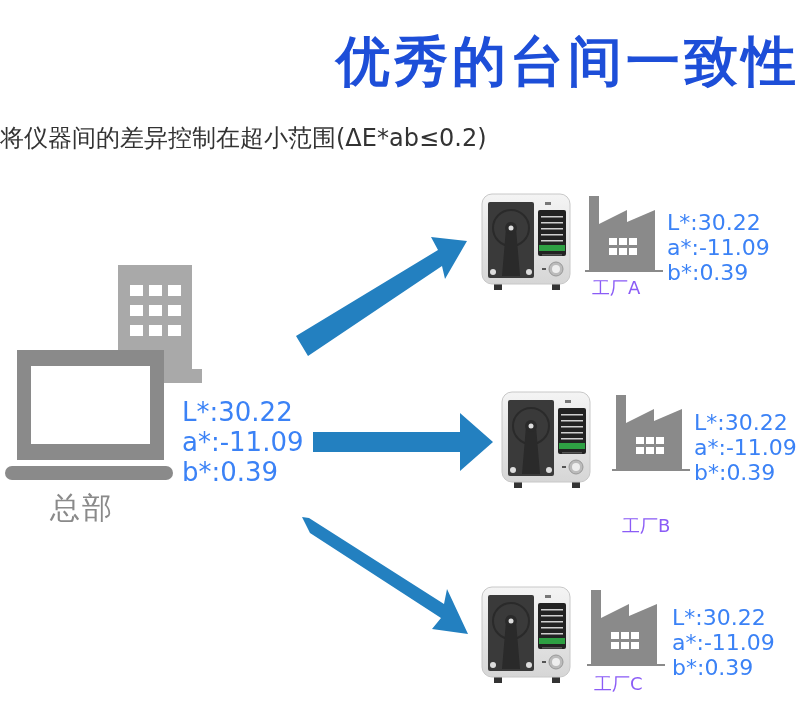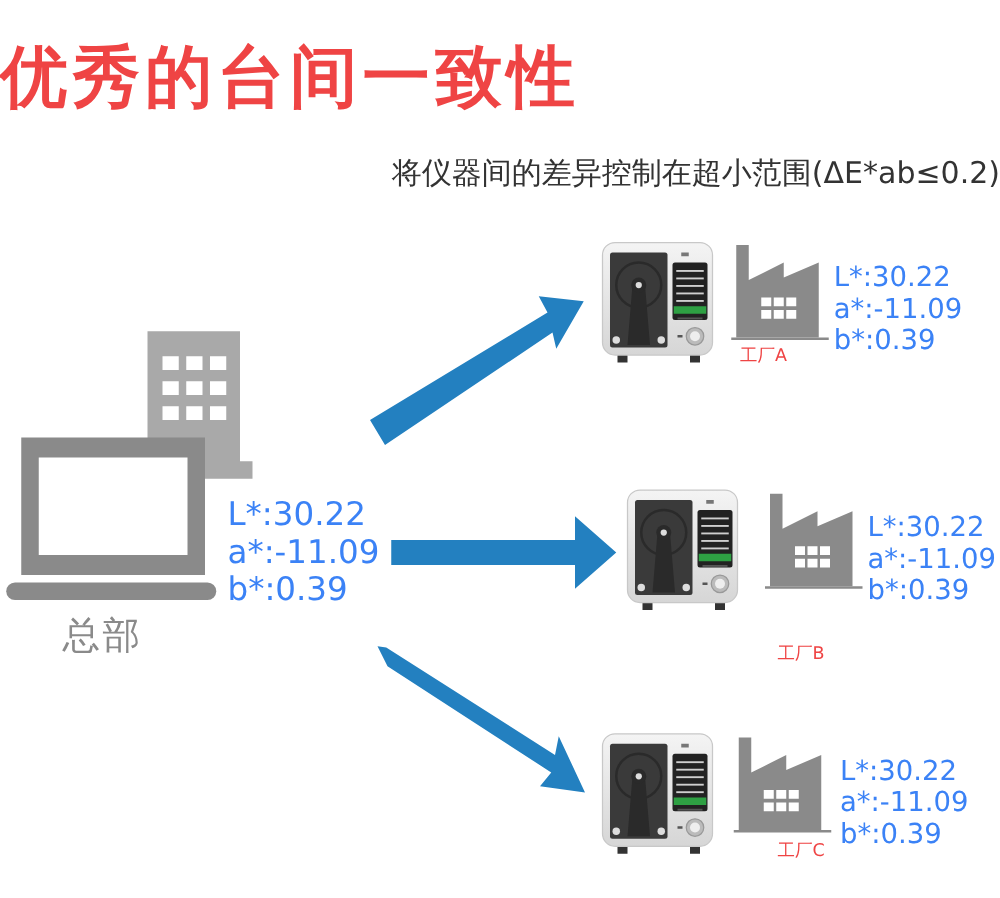--- a/index.html
+++ b/index.html
@@ -1,24 +1,24 @@
 <!DOCTYPE html>
 <html><head>
 <meta charset="utf-8">
 <style>
   html, body { margin: 0; padding: 0; }
   body { width: 800px; height: 718px; background: #ffffff; position: relative; overflow: hidden;
          font-family: "DejaVu Sans", "Liberation Sans", sans-serif; }
   .abs { position: absolute; }
-  .title { left: 0; width: 800px; top: 26px; text-align: left; font-size: 54px; font-weight: bold;
-           color: #ef4444; letter-spacing: 4px; }
-  .subtitle { left: 0; width: 800px; top: 122px; text-align: right; font-size: 24px; color: #333333; }
+  .title { left: 0; width: 800px; top: 26px; text-align: right; font-size: 54px; font-weight: bold;
+           color: #1d4ed8; letter-spacing: 4px; }
+  .subtitle { left: 0; width: 800px; top: 122px; text-align: left; font-size: 24px; color: #333333; }
   .readout { font-size: 22px; color: #3b82f6; line-height: 25px; }
   .readout.big { font-size: 26px; line-height: 30px; }
-  .label { font-size: 14px; color: #ef4444; }
+  .label { font-size: 18px; color: #8b5cf6; }
   .hq-label { font-size: 30px; color: #8a8a8a; letter-spacing: 2px; }
   svg { position: absolute; overflow: visible; }
 </style>
 </head>
 <body>
 
 <div class="abs title">优秀的台间一致性</div>
 <div class="abs subtitle">将仪器间的差异控制在超小范围(ΔE*ab≤0.2)</div>
 
 <svg style="left:118px; top:265px;" width="85" height="120">
@@ -196,19 +196,19 @@
     <rect x="0" y="74" width="78" height="2" fill="#8a8a8a"></rect>
     <g fill="#ffffff">
       <rect x="24" y="42" width="8" height="7"></rect>
         <rect x="34" y="42" width="8" height="7"></rect>
         <rect x="44" y="42" width="8" height="7"></rect>
       <rect x="24" y="52" width="8" height="7"></rect>
         <rect x="34" y="52" width="8" height="7"></rect>
         <rect x="44" y="52" width="8" height="7"></rect>
     </g>
     </svg>
-    <div class="abs label" style="left: 594px; top: 672px; margin-left: 28px;">工厂C</div>
+    <div class="abs label" style="left: 594px; top: 672px;">工厂C</div>
     <div class="abs readout" style="left: 672px; top: 605px;">
       <div>L*:30.22</div>
       <div>a*:-11.09</div>
       <div>b*:0.39</div>
     </div>
   </div>
 
 </body></html>

